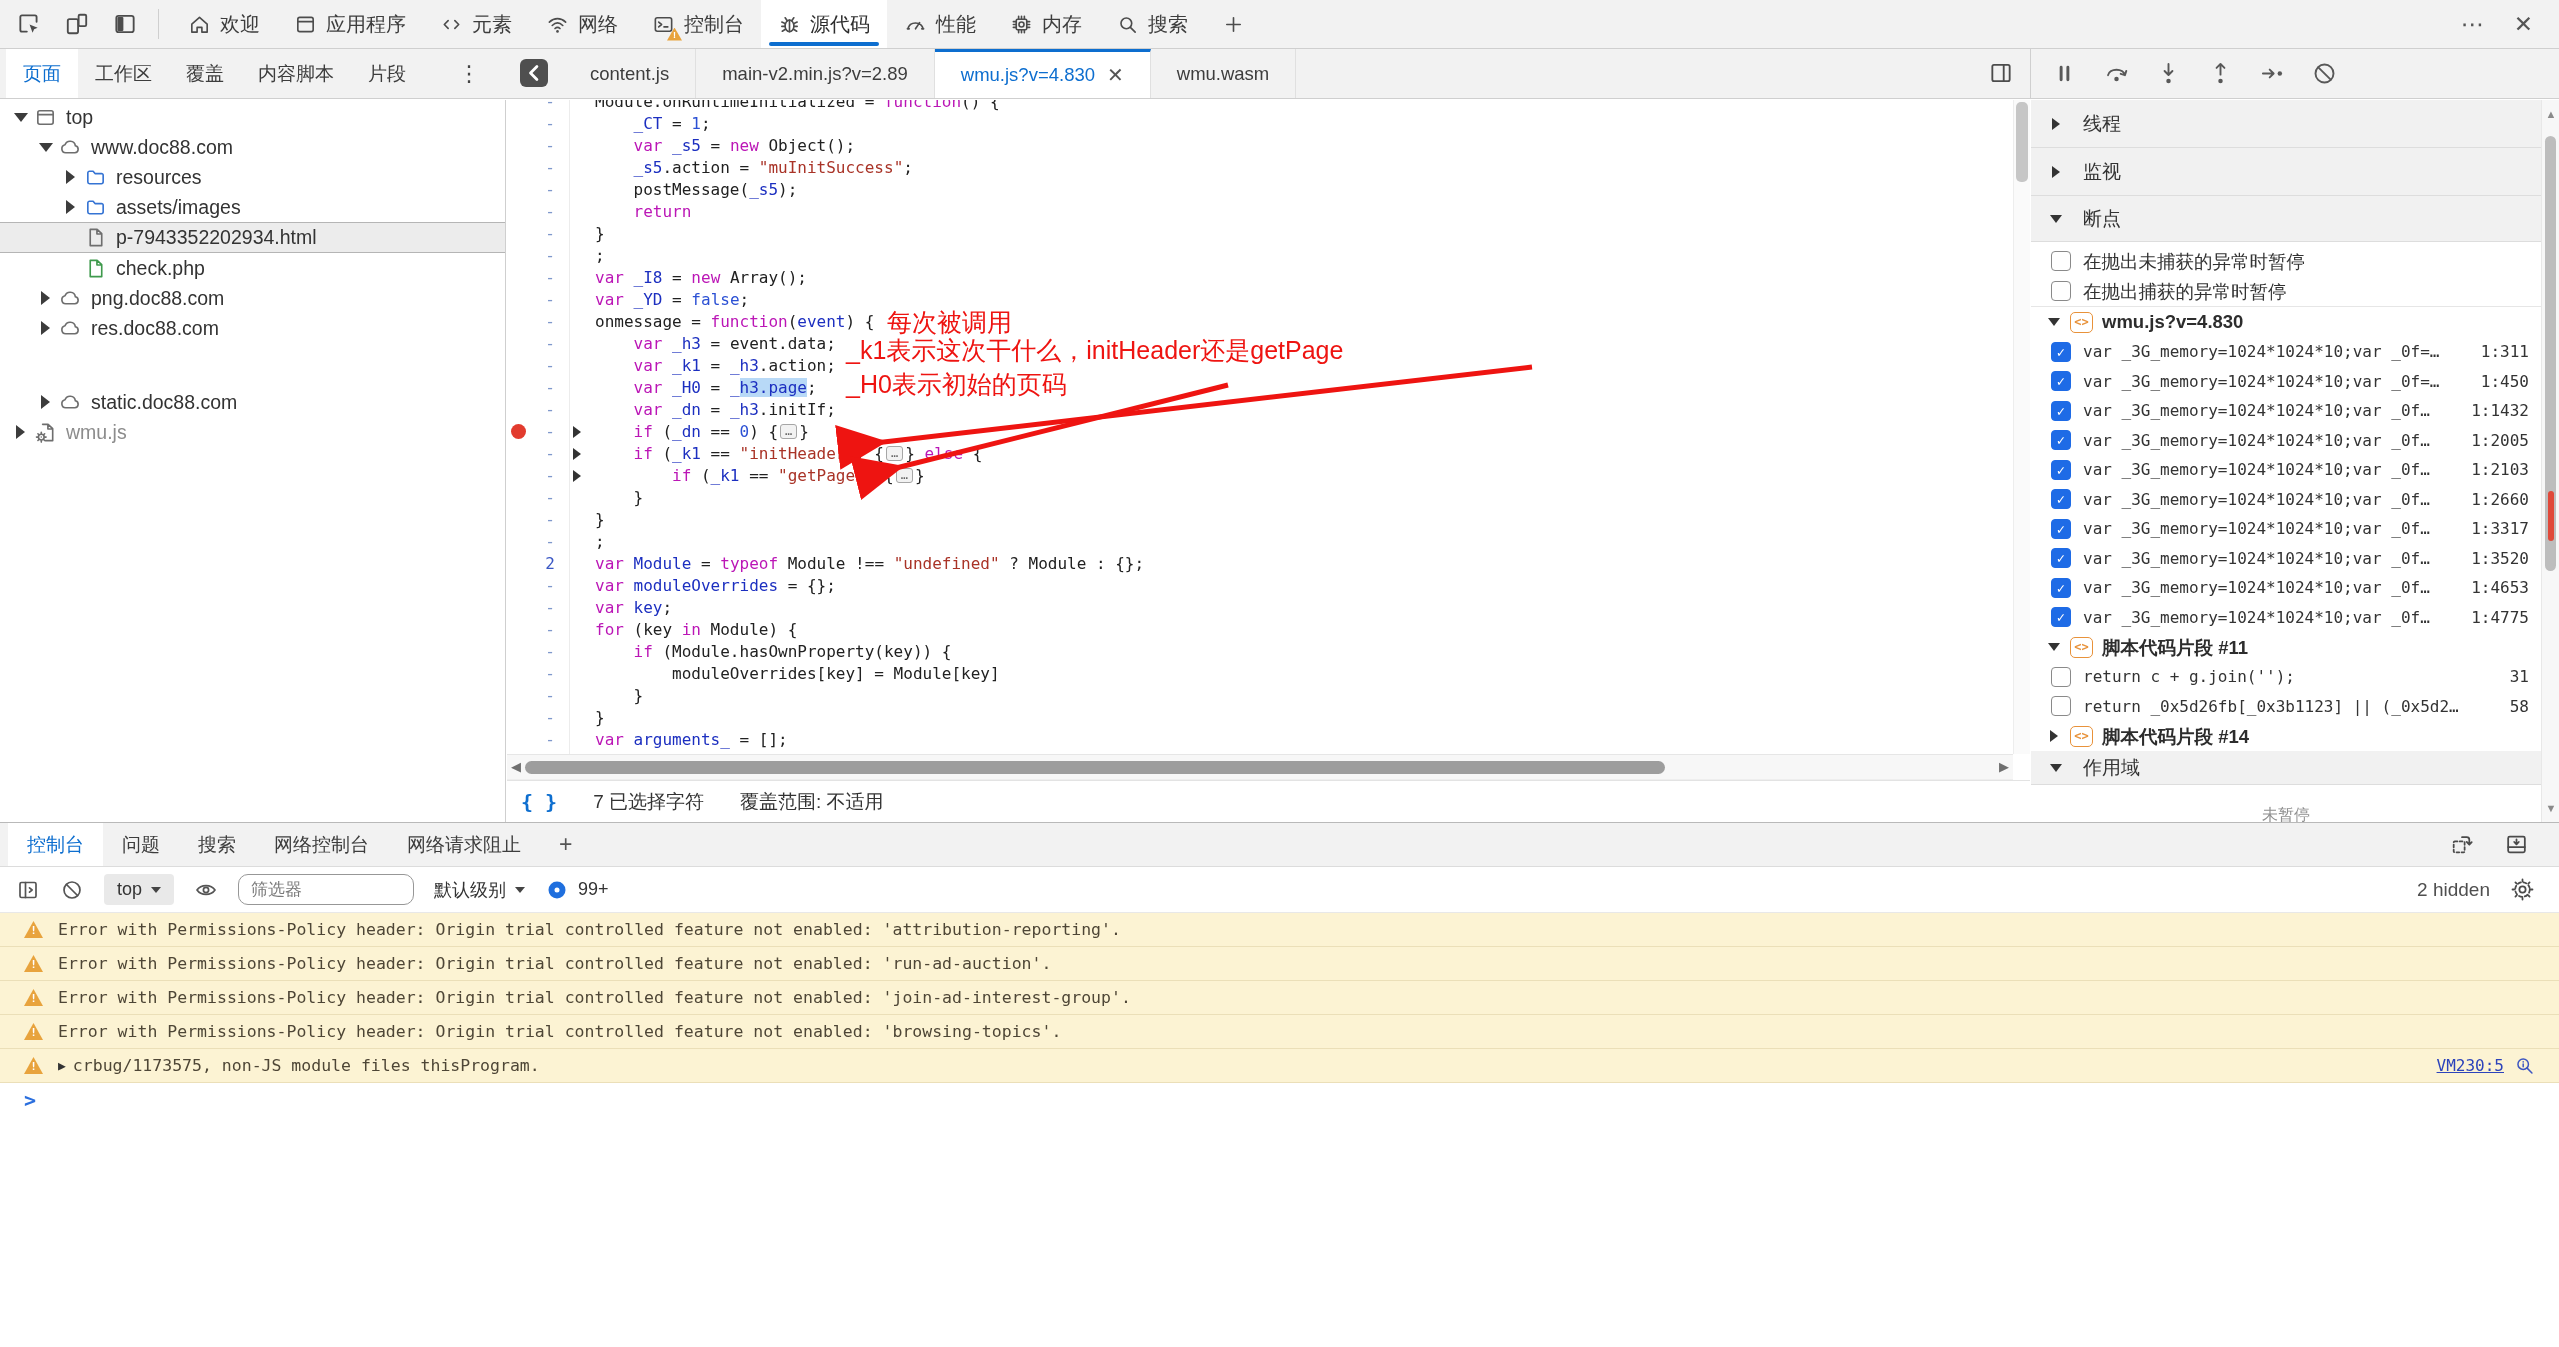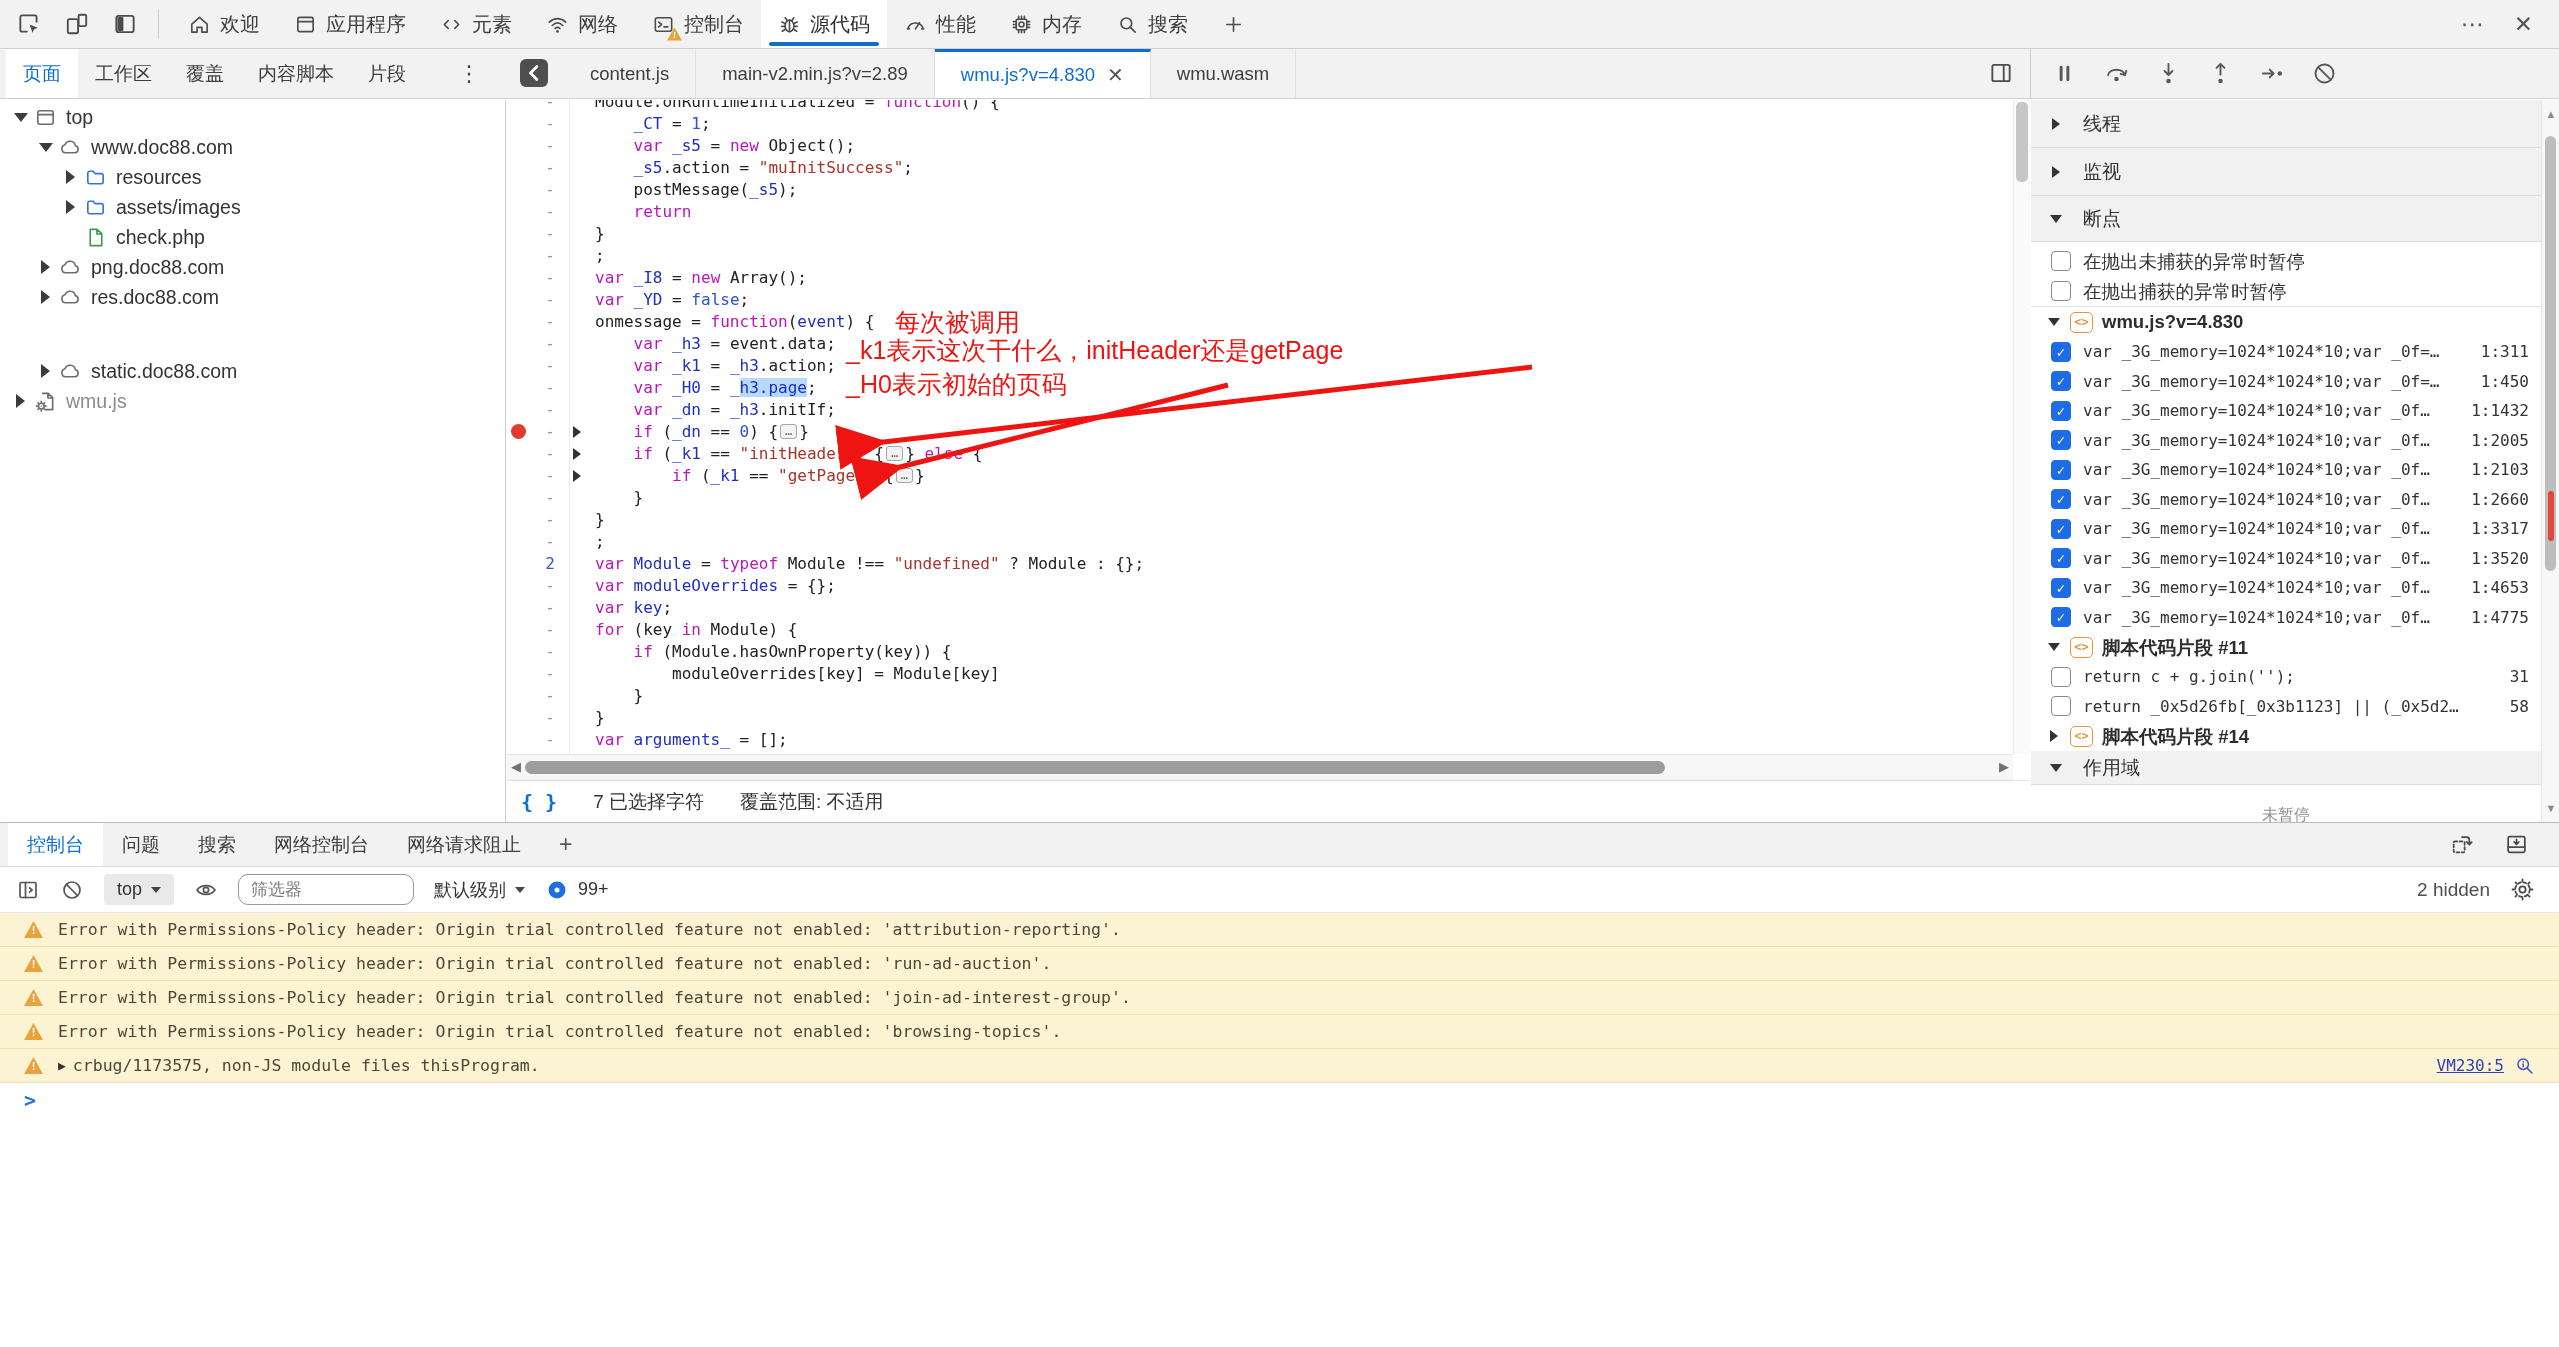--- a/index.html
+++ b/index.html
@@ -369,20 +369,29 @@
         <span class="tree-label">resources</span>
       </div>
       <div class="tree-row" style="padding-left: 62px;">
         <span class="tw tw-right"></span>
         <span class="icon tree-icon ti-folder">
           <svg viewBox="0 0 24 24">
             <path d="M4 7.2A1.7 1.7 0 0 1 5.7 5.5h3.8l2 2.4h6.8A1.7 1.7 0 0 1 20 9.6v7.2a1.7 1.7 0 0 1-1.7 1.7H5.7A1.7 1.7 0 0 1 4 16.8z"></path>
           </svg>
         </span>
         <span class="tree-label">assets/images</span>
+      </div>
+      <div class="tree-row selected" style="padding-left: 62px;">
+        <span class="tw"></span>
+        <span class="icon tree-icon ti-file">
+          <svg viewBox="0 0 24 24">
+            <path d="M6.5 3.5h7.2L18.5 8v12.5h-12zM13.5 3.8v4.5h4.6"></path>
+          </svg>
+        </span>
+        <span class="tree-label">p-7943352202934.html</span>
       </div>
       <div class="tree-row" style="padding-left: 62px;">
         <span class="tw"></span>
         <span class="icon tree-icon ti-file-php">
           <svg viewBox="0 0 24 24">
             <path d="M6.5 3.5h7.2L18.5 8v12.5h-12zM13.5 3.8v4.5h4.6"></path>
           </svg>
         </span>
         <span class="tree-label">check.php</span>
       </div>
@@ -466,21 +475,21 @@
     <div id="ann-layer">
       <svg width="1506" height="654" style="position:absolute;left:0;top:0">
         <defs>
           <marker id="ah" markerWidth="10" markerHeight="9" refX="2.5" refY="4.5" orient="auto">
             <path d="M10 0 L0 4.5 L10 9 z" fill="#ee1411"></path>
           </marker>
         </defs>
         <line x1="1025" y1="267" x2="368" y2="343" stroke="#ee1411" stroke-width="5" marker-end="url(#ah)"></line>
         <line x1="721" y1="285" x2="385" y2="369" stroke="#ee1411" stroke-width="5" marker-end="url(#ah)"></line>
       </svg>
-      <div class="ann" style="left:388px;top:206px">每次被调用</div>
+      <div class="ann" style="left:380px;top:206px">每次被调用</div>
       <div class="ann" style="left:339px;top:234px">_k1表示这次干什么，initHeader还是getPage</div>
       <div class="ann" style="left:339px;top:268px">_H0表示初始的页码</div>
     </div>
   </div>
   <div id="bp-dot"></div>
   <div id="v-scroll">
       <div id="v-thumb"></div>
     </div>
   <div id="h-scroll">
     <span class="h-arrow" style="left:4px">◀</span>

